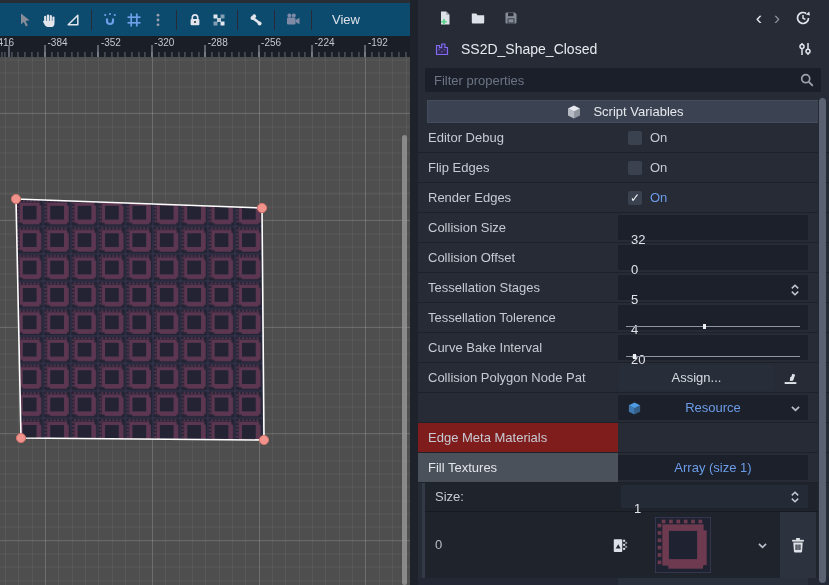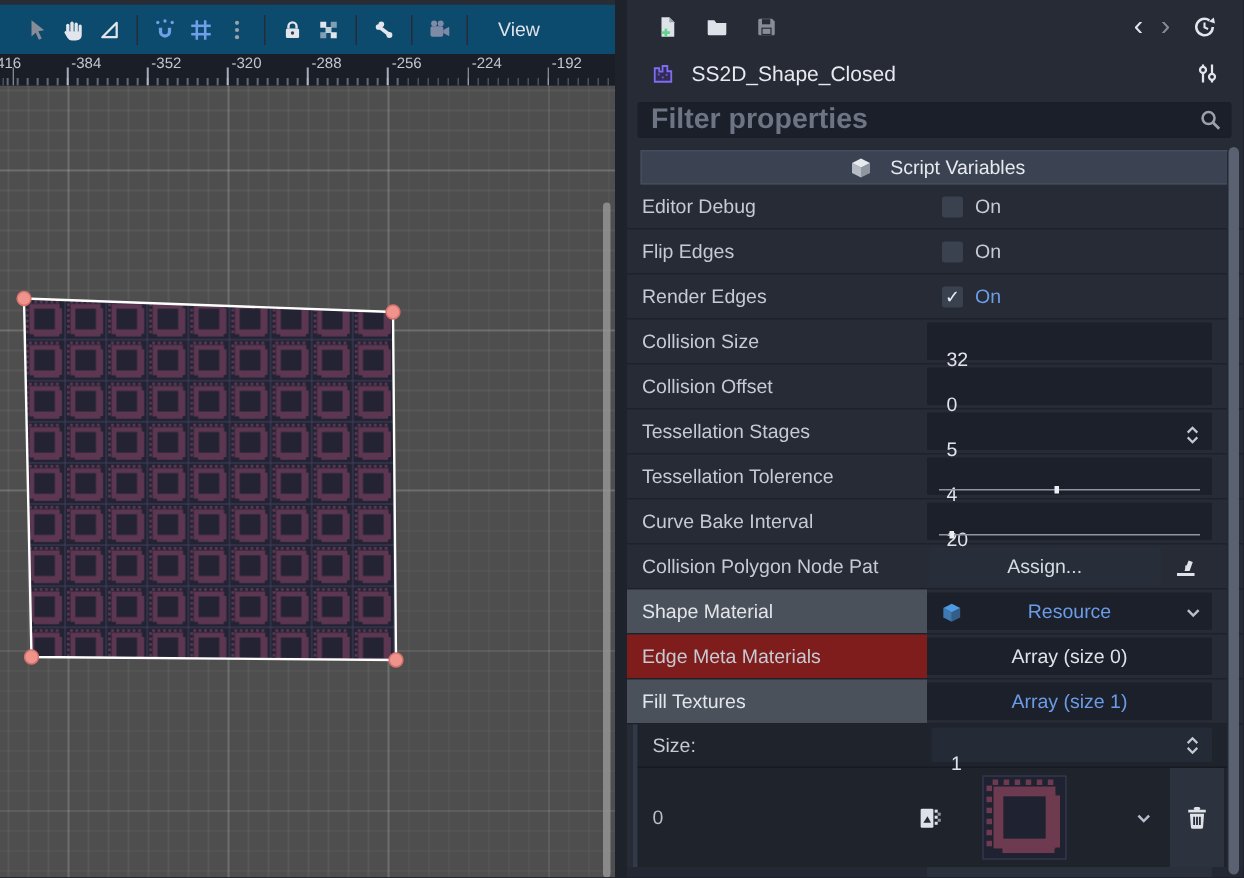--- a/index.html
+++ b/index.html
@@ -40,22 +40,22 @@
   
   .inspector{position:absolute;left:418px;top:0;width:411px;height:585px;background:#262b36;overflow:hidden;}
   .insp-toolbar{position:absolute;left:0;top:2px;width:100%;height:32px;display:flex;align-items:center;box-sizing:border-box;padding:0 10px;}
   .insp-toolbar .tbtn{margin:0 8px;}
   .insp-spacer{flex:1}
   .navglyph{font-size:19px;line-height:16px;width:18px;text-align:center;}
   .node-row{position:absolute;left:0;top:36px;width:100%;height:26px;display:flex;align-items:center;padding:0 12px;box-sizing:border-box;}
   .node-name{color:#e6e9ee;font-size:14px;margin-left:7px;flex:1;}
   .filter-row{position:absolute;left:7px;top:68px;width:396px;height:24px;background:#1a1f29;
       border-radius:2px;display:flex;align-items:center;}
-  .filter-input{flex:1;background:transparent;border:none;outline:none;color:#ec4899;font-size:19px;
-      font-family:"Liberation Sans",sans-serif;padding:0 0 0 9px;font-weight:bold;}
+  .filter-input{flex:1;background:transparent;border:none;outline:none;color:#ec4899;font-size:13px;
+      font-family:"Liberation Sans",sans-serif;padding:0 0 0 9px;}
   .filter-input::placeholder{color:#6d7585;}
   .filter-row .tbtn{margin-right:6px;}
   .section-header{position:absolute;left:9px;top:100px;width:392px;height:23px;background:#3b4251;
       border:1px solid #454d5c;box-sizing:border-box;display:flex;align-items:center;justify-content:center;gap:7px;}
   .section-header span{color:#e6e9ee;font-size:13px;}
   .props{position:absolute;left:0;top:123px;width:100%;}
   .prow{position:relative;height:30px;border-bottom:1px solid rgba(0,0,0,.22);box-sizing:border-box;}
   .plabel{position:absolute;left:0;top:0;height:100%;width:200px;box-sizing:border-box;padding:0 6px 0 10px;
       color:#c6cad2;font-size:13px;line-height:29px;white-space:nowrap;overflow:hidden;}
   .plabel.gray{background:#4b515b;color:#e2e5ea;}
@@ -406,42 +406,36 @@
           <div class="pval">
             <span class="assign-btn">Assign...</span>
             <span class="clear-btn"><svg viewBox="0 0 16 16">
                 <path d="M2.5 13.2 H13.5" stroke="currentColor" stroke-width="1.8"></path>
                 <path d="M7.2 11 L9.8 4.4 L12.4 5.4 L10.4 11z" fill="currentColor"></path>
                 <path d="M8.4 11 V7.5" stroke="currentColor" stroke-width="1.4"></path>
               </svg></span>
           </div>
         </div>
         <div class="prow">
-          <div class="plabel gray">Shape Material</div>
           <div class="pval">
             <span class="field">
               <span class="res-cube"><svg viewBox="0 0 16 16">
                   <polygon points="8,1.6 14,4.6 8,7.6 2,4.6" fill="currentColor"></polygon>
                   <polygon points="2,4.6 8,7.6 8,14.4 2,11.4" fill="currentColor" opacity="0.72"></polygon>
                   <polygon points="14,4.6 8,7.6 8,14.4 14,11.4" fill="currentColor" opacity="0.5"></polygon>
                 </svg></span>
               <span class="centertext blue">Resource</span>
               <span class="res-chevron"><svg viewBox="0 0 16 16">
                   <path d="M4.2 6.2 L8 10 L11.8 6.2" fill="none" stroke="currentColor" stroke-width="1.8"></path>
                 </svg></span>
             </span>
           </div>
         </div>
         <div class="prow">
           <div class="plabel dim">Edge Meta Materials</div>
-          <div class="pval">
-            <span class="field">
-              <span class="centertext">Array (size 0)</span>
-            </span>
-          </div>
         </div>
         <div class="prow">
           <div class="plabel gray">Fill Textures</div>
           <div class="pval">
             <span class="field">
               <span class="centertext blue">Array (size 1)</span>
             </span>
           </div>
         </div>
       </div>

